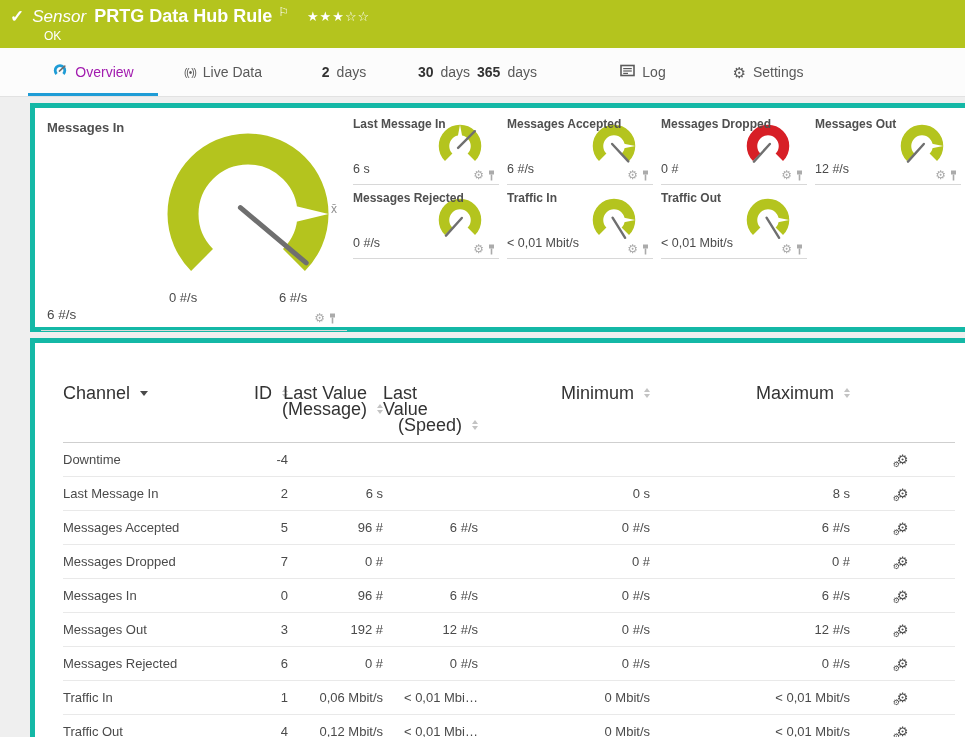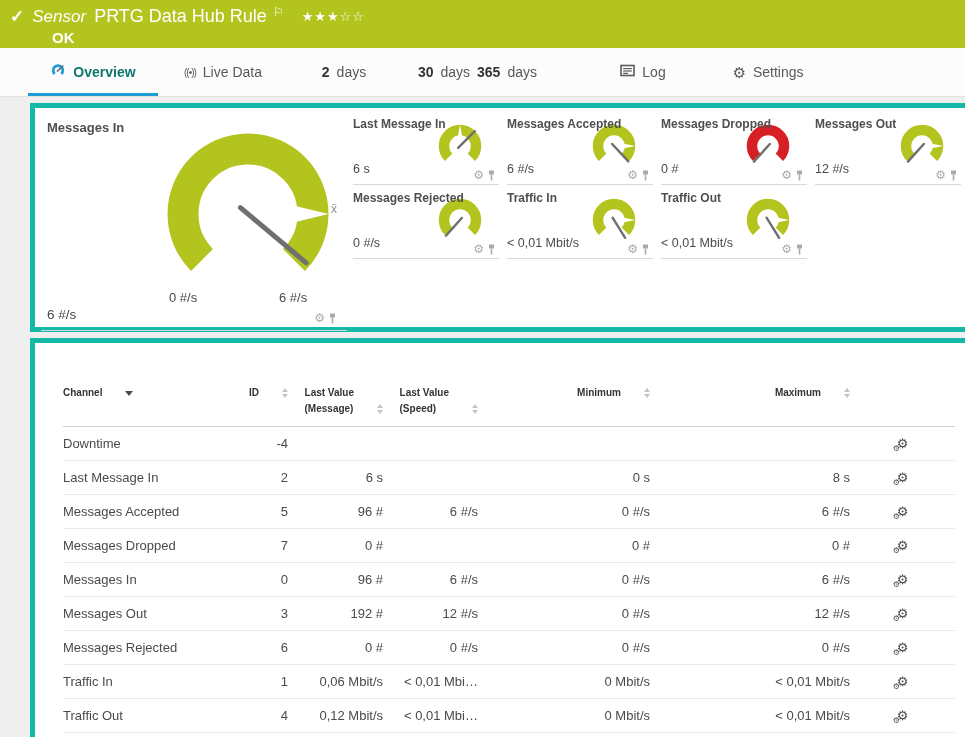--- a/index.html
+++ b/index.html
@@ -5,38 +5,38 @@
   html,body{margin:0;padding:0}
   body{
     width:965px;height:737px;position:relative;overflow:hidden;
     font-family:"Liberation Sans",sans-serif;background:#ffffff;
   }
   
   .header{position:absolute;top:0;left:0;right:0;height:48px;color:#fff;}
   .hline1{position:absolute;top:6px;left:10px;display:flex;align-items:center;gap:8px;white-space:nowrap}
   .chk{font-size:17px;font-weight:bold}
   .stype{font-style:italic;font-size:17px}
-  .stitle{font-weight:normal;font-size:18px}
+  .stitle{font-weight:bold;font-size:18px}
   .flag{font-size:12px;margin-left:-2px;position:relative;top:-5px;cursor:pointer}
   .stars{font-size:13px;letter-spacing:1px;margin-left:10px;cursor:pointer}
-  .ok{position:absolute;top:29px;left:52px;font-size:15px;font-weight:bold}
+  .ok{position:absolute;top:29px;left:44px;font-size:12px;font-weight:normal}
   
   .tabbar{position:absolute;top:48px;left:0;right:0;height:49px;background:#fcfcfc;
           border-bottom:1px solid #e2e2e2;display:flex;box-sizing:border-box}
   .tab{display:flex;align-items:center;justify-content:center;gap:7px;height:100%;
        box-sizing:border-box;color:#595959;font-size:14px;cursor:pointer;white-space:nowrap}
   .tab:nth-child(1){margin-left:28px;width:130px}
   .tab:nth-child(2){margin-left:22px;width:86px}
   .tab:nth-child(3){margin-left:52px;width:52px}
   .tab:nth-child(4){margin-left:45px;width:58px}
   .tab:nth-child(5){width:68px}
   .tab:nth-child(6){margin-left:42px;width:120px}
   .tab:nth-child(7){margin-left:40px;width:50px}
   .tab:nth-child(8){margin-left:42px;width:80px}
-  .tab.active{color:#0f766e;font-weight:bold;border-bottom:3px solid #1e9cd6;padding-top:3px}
+  .tab.active{color:#a21caf;font-weight:normal;border-bottom:3px solid #1e9cd6;padding-top:3px}
   .tab .num{font-weight:bold;color:#333}
   .tab .txticon{font-size:10px;color:#5a5a5a;letter-spacing:-1px}
   .tab .gearglyph{font-size:15px;color:#5a5a5a;line-height:1}
   
   .content{position:absolute;top:97px;left:0;right:0;bottom:0;background:#efefef}
   .panel{position:absolute;background:#fff;border:5px solid #14b8a6;box-sizing:border-box}
   #gauges-panel{left:30px;top:103px;right:0;height:229px;border-right:none}
   #table-panel{left:30px;top:338px;right:0;height:400px;border-right:none;border-bottom:none}
   
   .gcell-main{position:absolute;left:6px;top:4px;width:306px;height:218px;border-bottom:1px solid #d8d8d8}
@@ -55,24 +55,24 @@
   .gcell .gvalue{position:absolute;left:0;bottom:8px}
   .corner{position:absolute;display:flex;align-items:center;gap:3px}
   .corner.small{right:3px;bottom:3px}
   .corner.mainpos{right:10px;bottom:6px}
   .cg{font-size:12px;color:#ababab;line-height:1;cursor:pointer}
   .cpin{cursor:pointer}
   
   .tbl{position:absolute;left:28px;top:42px;right:10px}
   .thead,.trow{display:grid;grid-template-columns:180px 45px 95px 95px 172px 200px 105px;align-items:center}
   .thead{align-items:start;padding-bottom:9px;border-bottom:1px solid #cfcfcf}
-  .th{display:flex;justify-content:flex-end;gap:23px;font-weight:bold;font-size:10px;
+  .th{display:flex;justify-content:flex-end;gap:10px;font-weight:normal;font-size:18px;
       color:#333;line-height:16px;cursor:pointer}
   .th.left{justify-content:flex-start}
-  .hlines{display:flex;flex-direction:column;align-items:flex-start}
+  .hlines{display:flex;flex-direction:column;align-items:flex-end}
   .th.left .hlines{align-items:flex-start}
   .sort-desc{width:0;height:0;border-left:4px solid transparent;border-right:4px solid transparent;
              border-top:5px solid #4a4a4a;margin-top:6px}
   .sort-both{display:flex;flex-direction:column;gap:2px;margin-top:3px;align-self:flex-end;margin-bottom:3px}
   .th.oneline .sort-both{align-self:flex-start}
   .t-up{width:0;height:0;border-left:3.5px solid transparent;border-right:3.5px solid transparent;
         border-bottom:4px solid #c3c3c3}
   .t-down{width:0;height:0;border-left:3.5px solid transparent;border-right:3.5px solid transparent;
         border-top:4px solid #c3c3c3}
   .trow{height:33px;border-bottom:1px solid #e9e9e9;font-size:13px;color:#4a4a4a}

